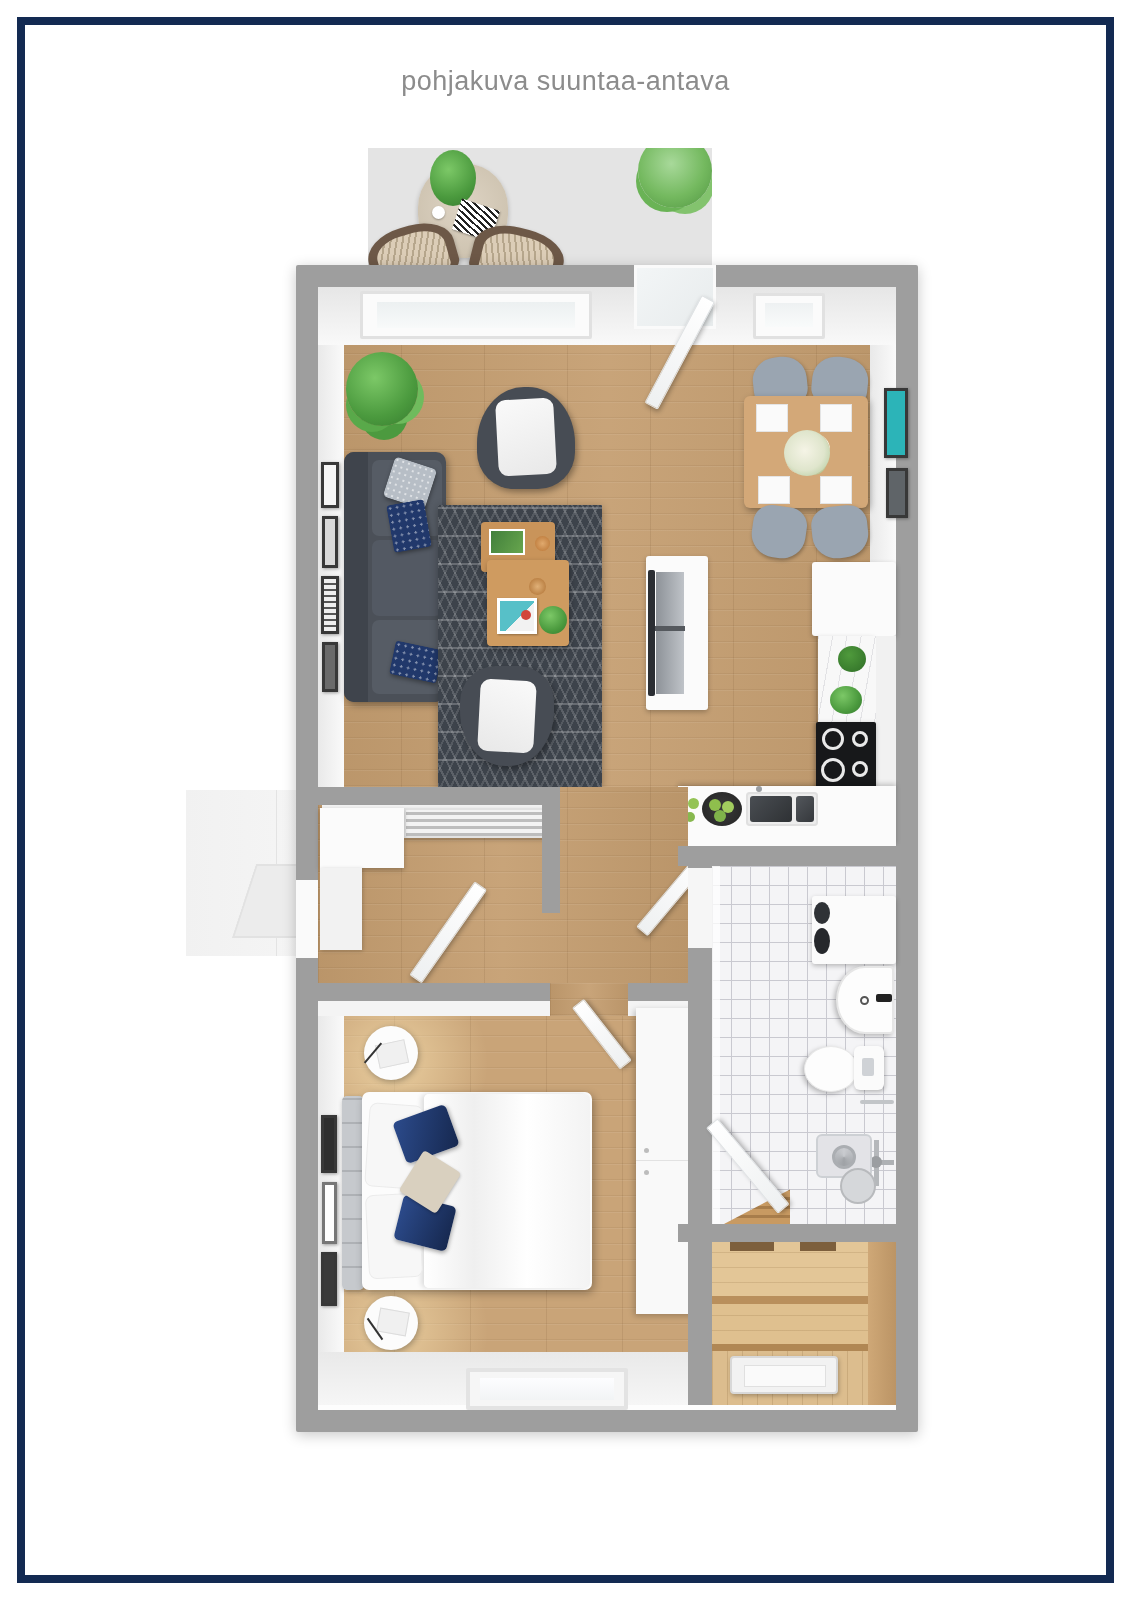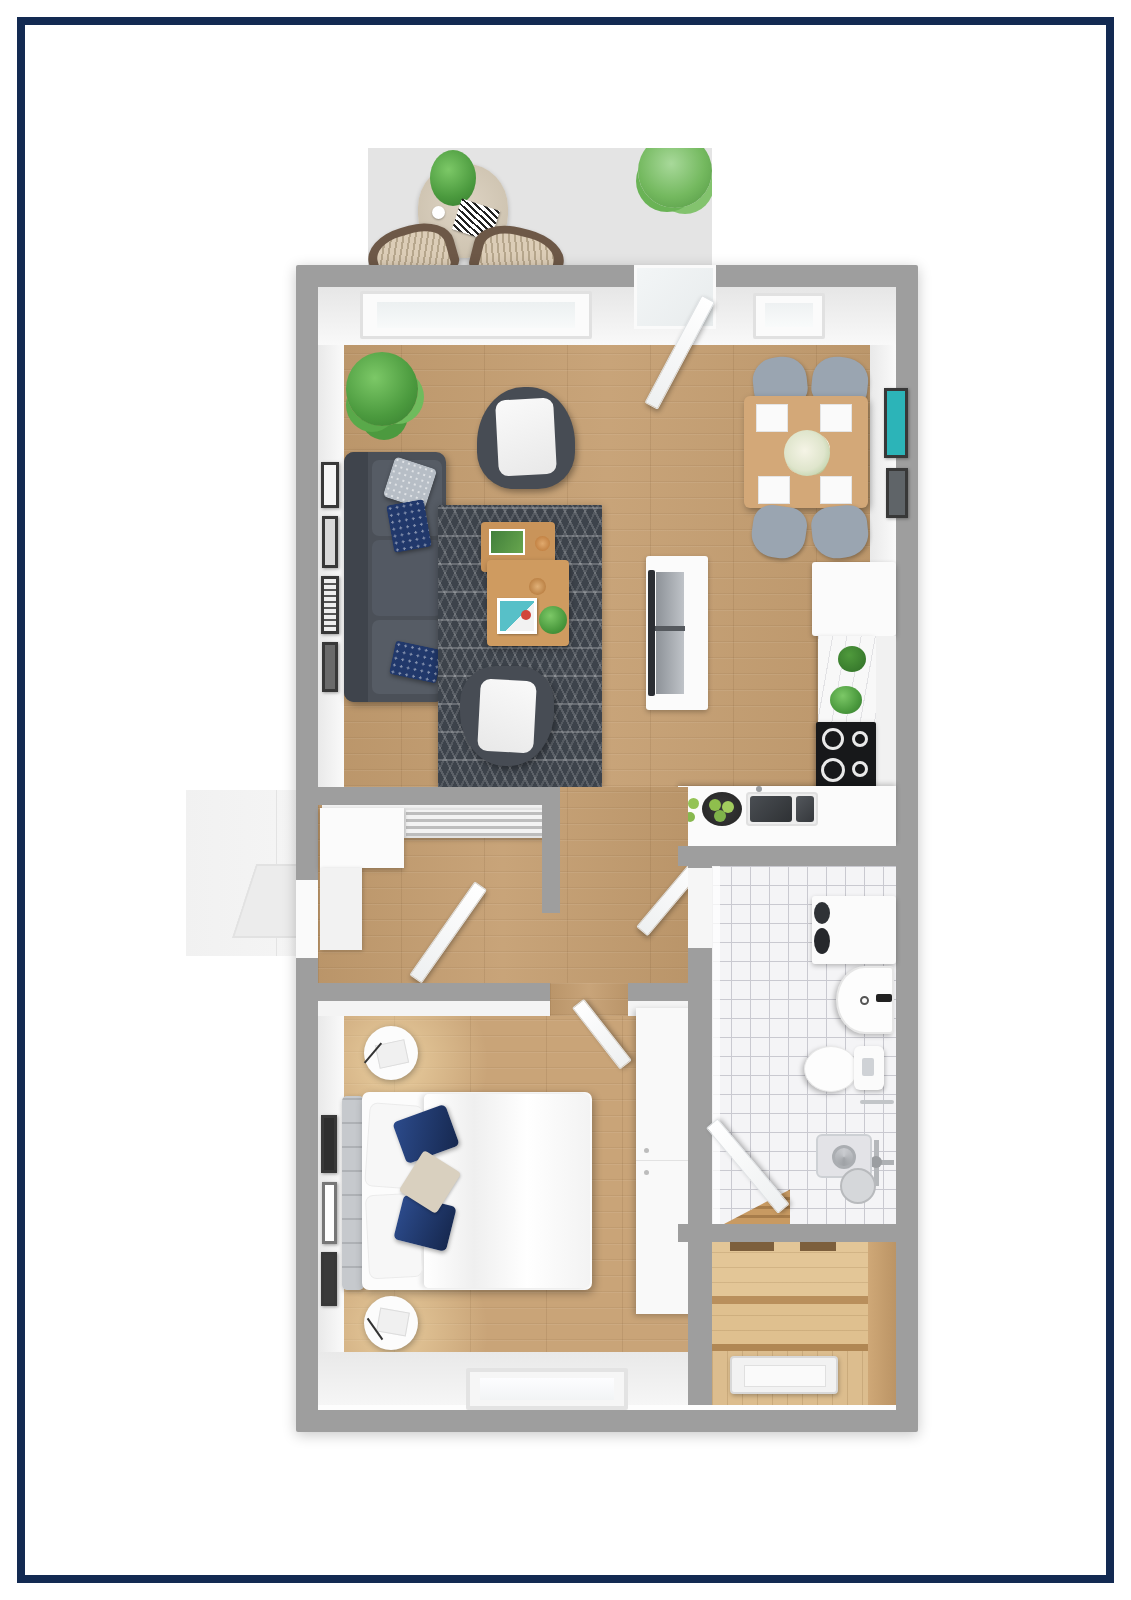--- a/index.html
+++ b/index.html
@@ -54,20 +54,21 @@
   .bench{background-image:repeating-linear-gradient(0deg, rgba(120,85,40,.16) 0 1px, transparent 1px 15px);}
   .marble{background-color:#f8f8f8;background-image:repeating-linear-gradient(100deg, rgba(150,150,162,.22) 0 1px, transparent 1px 14px);}
   .radiator{background-image:repeating-linear-gradient(0deg,#bdbdbd 0 3px,#f3f3f3 3px 7px);border:2px solid #e2e2e2;box-shadow:0 2px 4px rgba(0,0,0,.25);}
   .duck{background-image:repeating-linear-gradient(0deg,#c89a62 0 6px,#a87d4b 6px 9px);}
 </style>
 </head>
 <body>
 
 <div class="page">
   <div class="frame"></div>
+  <div class="title">pohjakuva suuntaa-antava</div>
 
   <div class="abs" style="left:368px;top:148px;width:344px;height:120px;background:var(--terrace);overflow:hidden;">
     <div class="abs" style="left:270px;top:-14px;width:74px;height:74px;border-radius:50%;background:radial-gradient(circle at 45% 40%, #a8d99a, #74b95f 55%, #4f9440);box-shadow:-8px 10px 0 -6px #6ab356, 10px 14px 0 -8px #83c36e;"></div>
     <div class="abs" style="left:50px;top:16px;width:90px;height:94px;border-radius:46%;background:radial-gradient(circle at 50% 45%, #ded4c4, #c8bda9);box-shadow:0 2px 5px rgba(0,0,0,.22);"></div>
     <div class="abs plantblob" style="left:62px;top:2px;width:46px;height:56px;"></div>
     <div class="abs" style="left:88px;top:56px;width:40px;height:32px;background:repeating-linear-gradient(25deg,#fff 0 3px,#222 3px 5px);transform:rotate(18deg);box-shadow:1px 1px 2px rgba(0,0,0,.3);"></div>
     <div class="abs" style="left:64px;top:58px;width:13px;height:13px;border-radius:50%;background:#fff;box-shadow:0 1px 2px rgba(0,0,0,.3);"></div>
     <div class="abs" style="left:52px;top:80px;width:15px;height:15px;border-radius:50%;background:#f4f4f4;border:2px solid #e2a355;box-sizing:border-box;"></div>
     <div class="abs" style="left:0px;top:78px;width:88px;height:56px;border-radius:45% 45% 20% 20%;background:#6d5847;transform:rotate(-16deg);box-shadow:0 2px 4px rgba(0,0,0,.25);">
       <div class="abs" style="left:9px;top:8px;width:70px;height:44px;border-radius:40% 40% 14% 14%;background:repeating-linear-gradient(115deg,#dccdb7 0 4px,#b6a68c 4px 6px);"></div>

